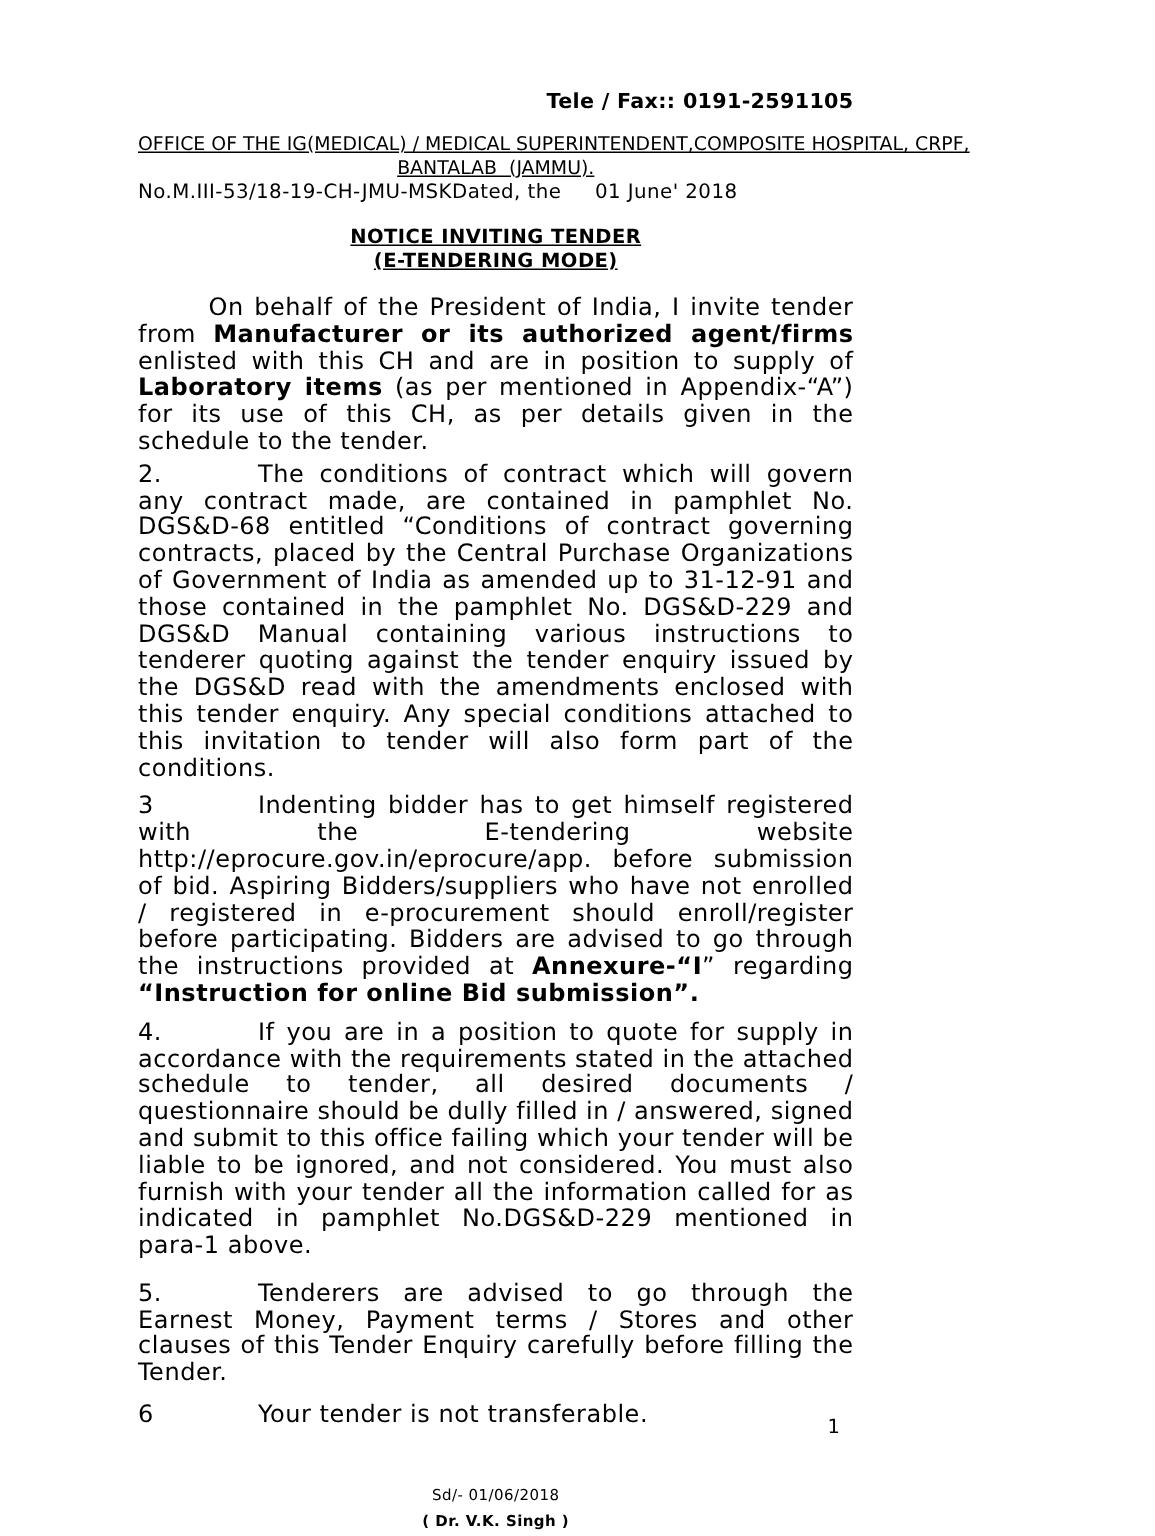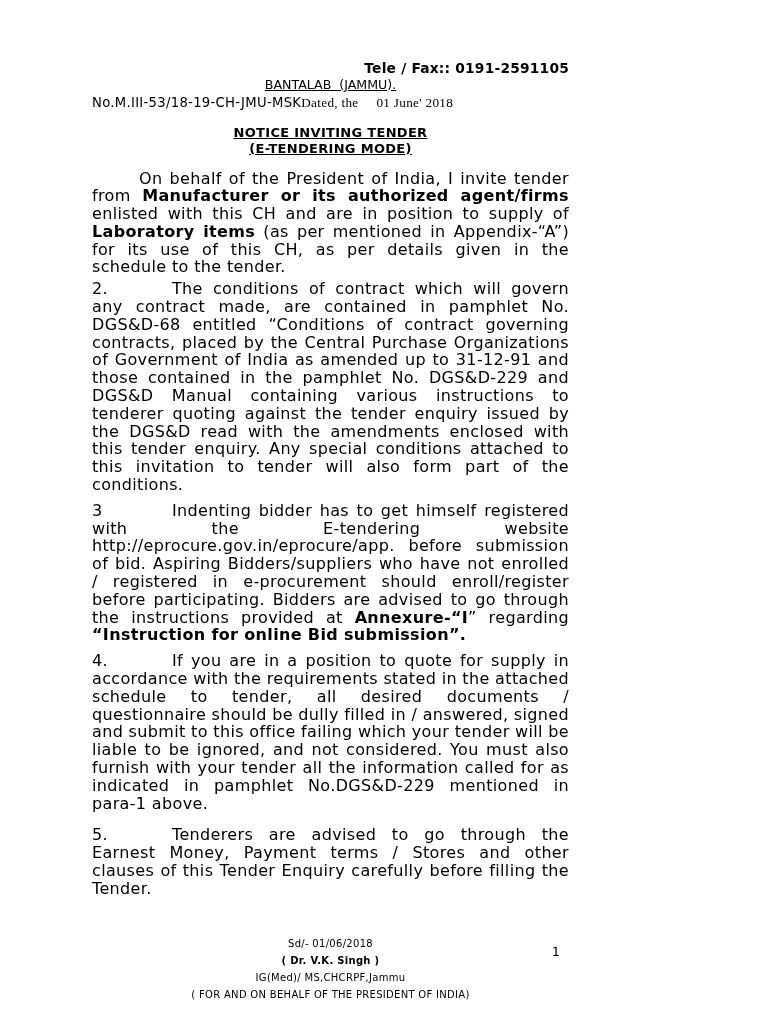--- a/index.html
+++ b/index.html
@@ -35,21 +35,21 @@
   }
   .office-line.first { margin-top: 11px; }
   .ref-row {
     display: flex;
     justify-content: flex-start;
     font-size: 13.2px;
     line-height: 16px;
     letter-spacing: 0.3px;
     margin-top: 2px;
   }
-  .ref-row .date { white-space: pre; font-family: Liberation Serif, serif; }
+  .ref-row .date { white-space: pre; }
   
   .title-block { margin-top: 14px; text-align: center; }
   .title-line {
     font-size: 13px;
     font-weight: bold;
     line-height: 16px;
     letter-spacing: 0.3px;
     text-decoration: underline;
   }
   
@@ -89,20 +89,21 @@
     line-height: 16px;
   }
 </style>
 </head>
 <body>
 
 <div class="page">
 
   <div class="tele-line">Tele / Fax:: 0191-2591105</div>
 
+  <div class="office-line first">OFFICE OF THE IG(MEDICAL) / MEDICAL SUPERINTENDENT,COMPOSITE HOSPITAL, CRPF,</div>
   <div class="office-line">BANTALAB  (JAMMU).</div>
 
   <div class="ref-row">
     <span class="ref-no">No.M.III-53/18-19-CH-JMU-MSK</span>
     <span class="date">Dated, the     01 June' 2018</span>
   </div>
 
   <div class="title-block">
     <div class="title-line">NOTICE INVITING TENDER</div>
     <div class="title-line">(E-TENDERING MODE)</div>
@@ -111,20 +112,21 @@
   <p class="para first-para"><span><span>On behalf of the President of India, I invite tender from </span><span class="b">Manufacturer or its authorized agent/firms</span><span> enlisted with this CH and are in position to supply of </span><span class="b">Laboratory items</span><span> (as per mentioned in Appendix-“A”) for its use of this CH, as per details given in the schedule to the tender.</span></span></p>
 
   <p class="para tight"><span class="pnum">2.</span><span><span>The conditions of contract which will govern any contract made, are contained in pamphlet No. DGS&amp;D-68 entitled “Conditions of contract governing contracts, placed by the Central Purchase Organizations of Government of India as amended up to 31-12-91 and those contained in the pamphlet No. DGS&amp;D-229 and DGS&amp;D Manual containing various instructions to tenderer quoting against the tender enquiry issued by the DGS&amp;D read with the amendments enclosed with this tender enquiry. Any special conditions attached to this invitation to tender will also form part of the conditions.</span></span></p>
 
   <p class="para"><span class="pnum">3</span><span><span>Indenting bidder has to get himself registered with the E-tendering website http://eprocure.gov.in/eprocure/app. before submission of  bid. Aspiring Bidders/suppliers who have not enrolled / registered in e-procurement should enroll/register before participating. Bidders are advised to go through the instructions provided at </span><span class="b">Annexure-“I</span><span>” regarding </span><span class="b">“Instruction for online Bid submission”.</span></span></p>
 
   <p class="para"><span class="pnum">4.</span><span><span>If you are in a position to quote for supply in accordance with the requirements stated in the attached schedule to tender, all desired documents / questionnaire should be dully filled in / answered, signed and submit to this office failing which your tender will be liable to be ignored, and not considered. You must also furnish with your tender all the information called for as indicated in pamphlet No.DGS&amp;D-229 mentioned in para-1 above.</span></span></p>
 
   <p class="para p5"><span class="pnum">5.</span><span><span>Tenderers are advised to go through the Earnest Money, Payment terms  / Stores  and  other  clauses  of  this Tender Enquiry carefully  before filling the Tender.</span></span></p>
 
+  <p class="para p6"><span class="pnum">6</span><span><span>Your tender is not transferable.</span></span></p>
 
   <div class="signature">
     <div class="sig-sd">Sd/- 01/06/2018</div>
     <div class="sig-name">( Dr. V.K. Singh )</div>
     <div class="sig-designation">IG(Med)/ MS,CHCRPF,Jammu</div>
     <div class="sig-behalf">( FOR AND ON BEHALF OF THE PRESIDENT OF INDIA)</div>
   </div>
 
   <div class="page-number">1</div>
 

